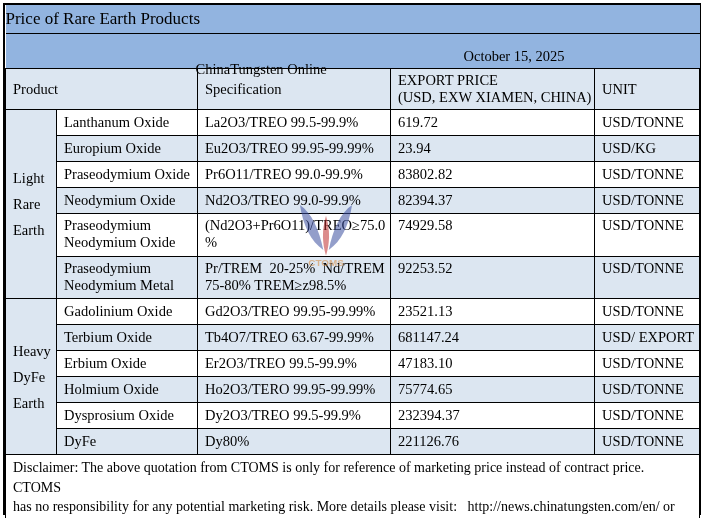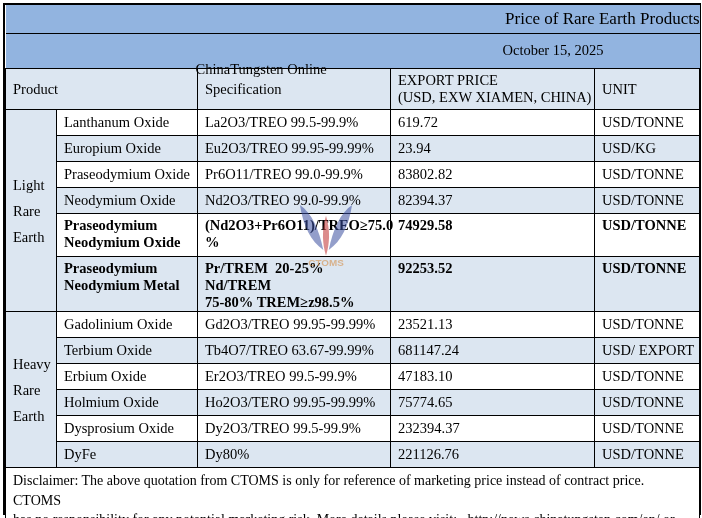--- a/index.html
+++ b/index.html
@@ -25,33 +25,33 @@
   col.c-product { width: 141px; }
   col.c-spec { width: 193px; }
   col.c-price { width: 204px; }
   col.c-unit { width: 105px; }
 
   td, th { border: 1px solid #000; padding: 0 0 0 7px; text-align: left; vertical-align: middle; font-weight: normal; }
   .bg-blue { background: #92b4e0; }
   .bg-light { background: #dce6f1; }
   .bg-white { background: #ffffff; }
 
-  tr.title-row td { border: none; height: 28px; text-align: right; font-size: 17px; padding: 0; }
+  tr.title-row td { border: none; height: 28px; text-align: left; font-size: 17px; padding: 0; }
   tr.subtitle-row td { border: none; border-top: 1px solid #000; border-bottom: 1px solid #000; height: 34px; padding: 0; }
   .subtitle-wrap { position: relative; width: 100%; height: 34px; font-size: 14.5px; }
   .subtitle-source { position: absolute; left: 190px; top: 27px; }
-  .subtitle-date { position: absolute; left: 458px; top: 8px; margin-left: 39px; }
+  .subtitle-date { position: absolute; left: 458px; top: 14px; }
 
   tr.header-row th { height: 40px; font-size: 14.5px; }
   .pre { white-space: pre-wrap; }
 
   tr.r { height: 26px; }
   tr.r-tall1 { height: 43px; }
   tr.r-tall2 { height: 42px; }
-  .va-top { vertical-align: top; padding-top: 3px; font-weight: bold; }
+  .va-top { vertical-align: top; padding-top: 3px; }
 
   td.group-cell { white-space: pre-line; line-height: 26px; }
 
   tr.disclaimer-row td { height: 59px; vertical-align: top; padding: 3px 6px 0 7px; font-size: 14px; line-height: 19.5px; white-space: pre-wrap; background: #fff; }
 
   .watermark-text {
     position: absolute; left: 92px; top: 264px;
     font-size: 41px; letter-spacing: 4px;
     color: rgba(125, 137, 205, 0.55);
     pointer-events: none; white-space: nowrap;
@@ -137,21 +137,21 @@
       <td class="bg-light pre va-top">Praseodymium
 Neodymium Metal</td>
       <td class="bg-light pre va-top">Pr/TREM  20-25%  Nd/TREM
 75-80% TREM≥z98.5%</td>
       <td class="bg-light va-top">92253.52</td>
       <td class="bg-light va-top">USD/TONNE</td>
     </tr>
 
     <tr class="r bg-white">
       <td rowspan="6" class="bg-light group-cell">Heavy
-Rare
+DyFe
 Earth</td>
       <td>Gadolinium Oxide</td>
       <td>Gd2O3/TREO 99.95-99.99%</td>
       <td>23521.13</td>
       <td>USD/TONNE</td>
     </tr>
     <tr class="r">
       <td class="bg-light">Terbium Oxide</td>
       <td class="bg-light">Tb4O7/TREO 63.67-99.99%</td>
       <td class="bg-light">681147.24</td>

